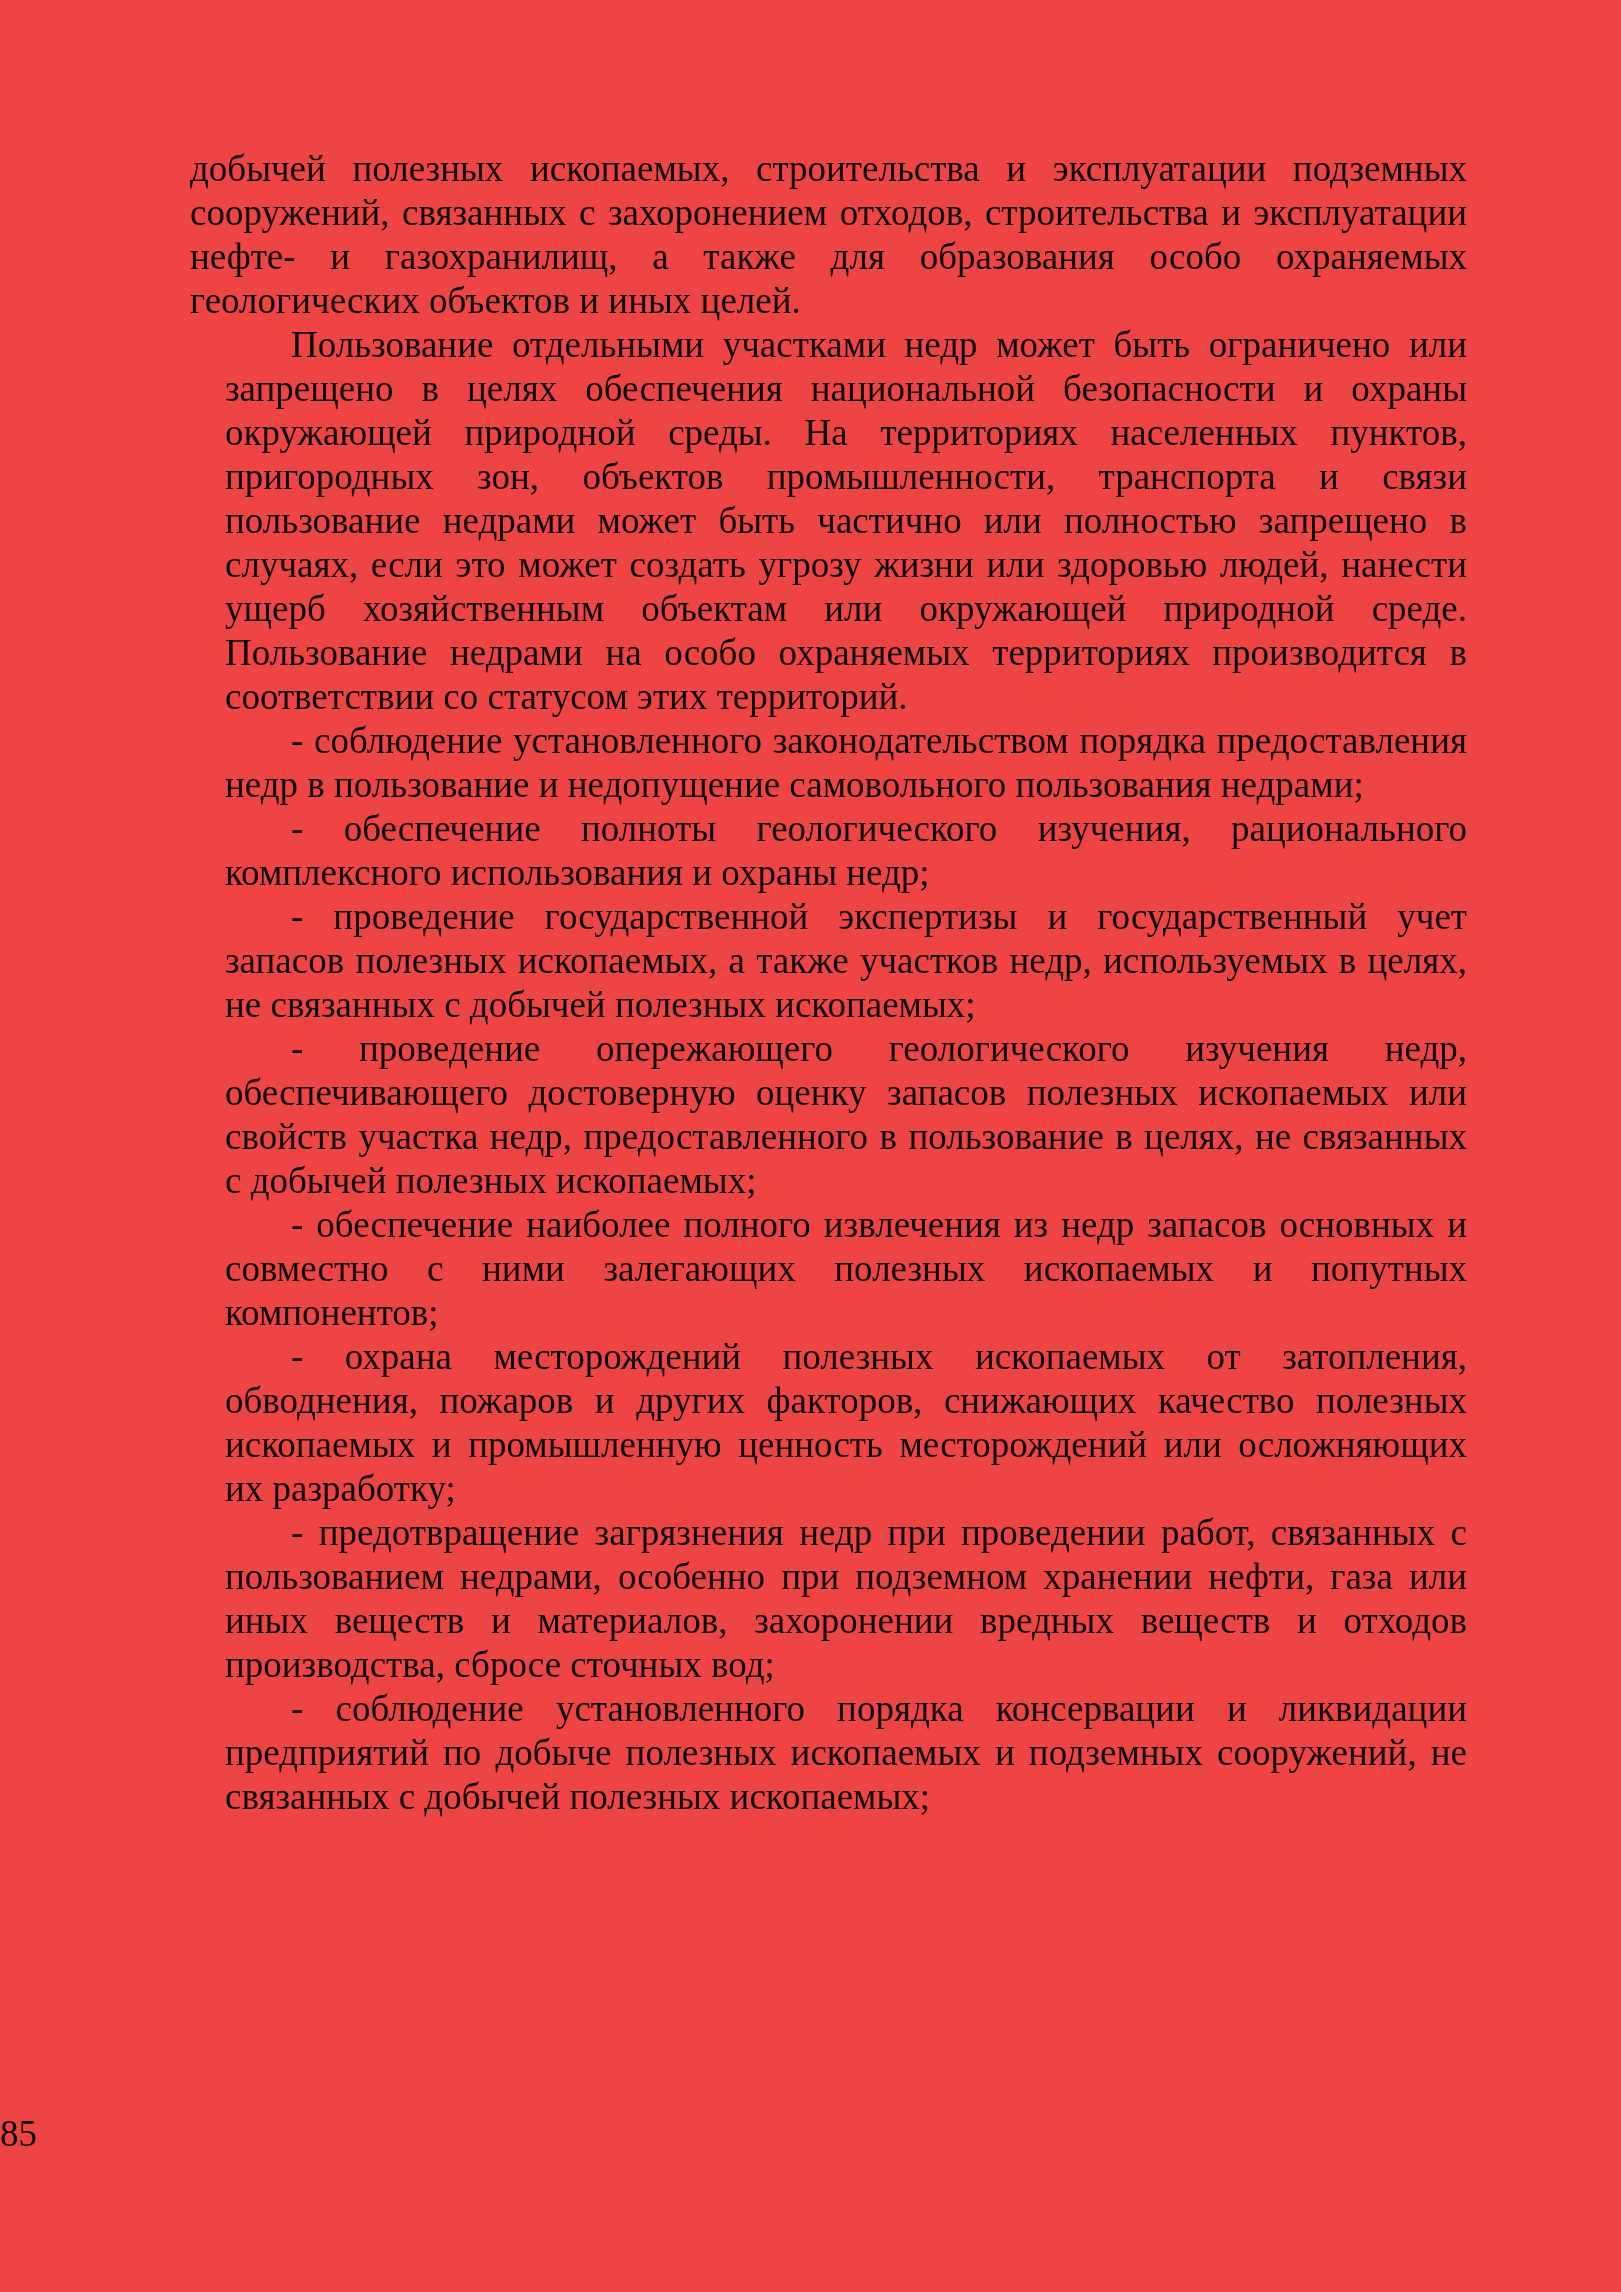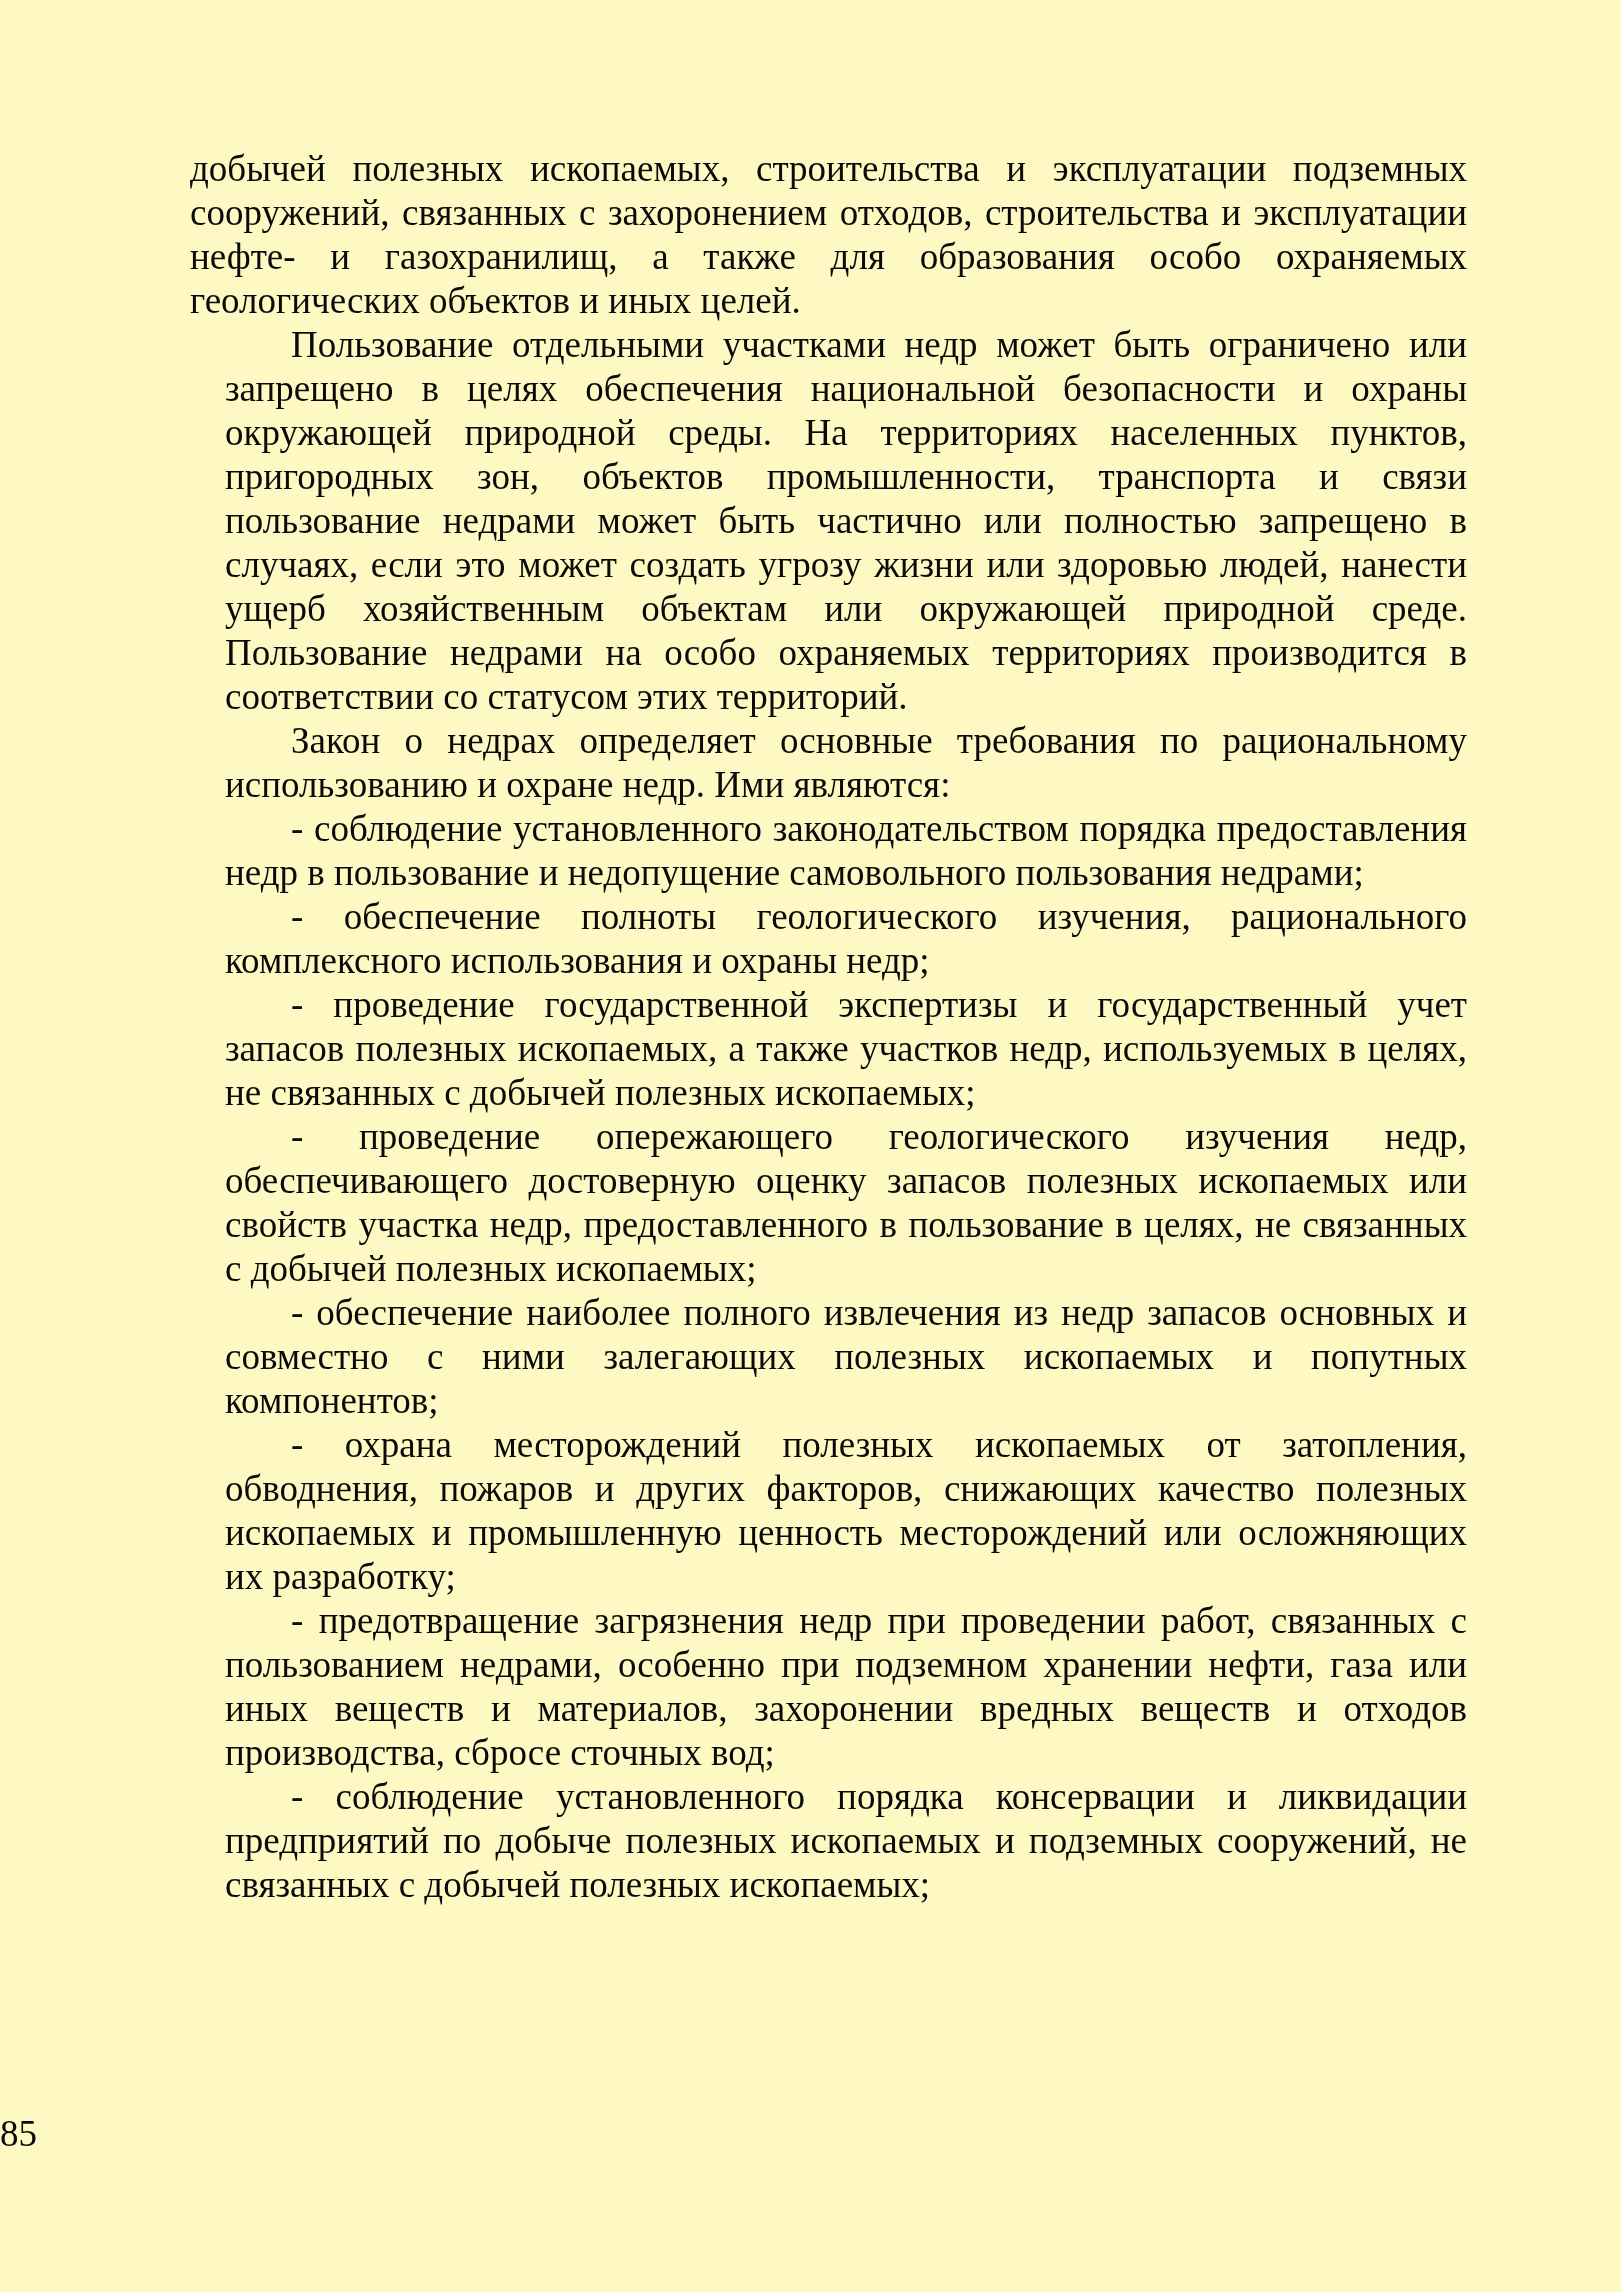--- a/index.html
+++ b/index.html
@@ -4,21 +4,21 @@
   <style>
     html, body {
       margin: 0;
       padding: 0;
       background: #e8e8e8;
     }
     .page {
       position: relative;
       width: 1621px;
       height: 2293px;
-      background: #fef9c3;
+      background: #ef4444;
       margin: 0 auto;
       overflow: hidden;
       font-family: "Liberation Serif", "DejaVu Serif", serif;
       color: #0a0a0a;
     }
     .text-block {
       position: absolute;
       left: 190px;
       top: 147px;
       width: 1277px;
@@ -45,21 +45,20 @@
       line-height: 44px;
     }
   </style>
 </head>
 <body>
 
 <div class="page">
   <div class="text-block">
     <p>добычей полезных ископаемых, строительства и эксплуатации подземных сооружений, связанных с захоронением отходов, строительства и эксплуатации нефте- и газохранилищ, а также для образования особо охраняемых геологических объектов и иных целей.</p>
     <p class="indent">Пользование отдельными участками недр может быть ограничено или запрещено в целях обеспечения национальной безопасности и охраны окружающей природной среды. На территориях населенных пунктов, пригородных зон, объектов промышленности, транспорта и связи пользование недрами может быть частично или полностью запрещено в случаях, если это может создать угрозу жизни или здоровью людей, нанести ущерб хозяйственным объектам или окружающей природной среде. Пользование недрами на особо охраняемых территориях производится в соответствии со статусом этих территорий.</p>
-    <p class="indent">Закон о недрах определяет основные требования по рациональному использованию и охране недр. Ими являются:</p>
     <p class="indent">- соблюдение установленного законодательством порядка предоставления недр в пользование и недопущение самовольного пользования недрами;</p>
     <p class="indent">- обеспечение полноты геологического изучения, рационального комплексного использования и охраны недр;</p>
     <p class="indent">- проведение государственной экспертизы и государственный учет запасов полезных ископаемых, а также участков недр, используемых в целях, не связанных с добычей полезных ископаемых;</p>
     <p class="indent">- проведение опережающего геологического изучения недр, обеспечивающего достоверную оценку запасов полезных ископаемых или свойств участка недр, предоставленного в пользование в целях, не связанных с добычей полезных ископаемых;</p>
     <p class="indent">- обеспечение наиболее полного извлечения из недр запасов основных и совместно с ними залегающих полезных ископаемых и попутных компонентов;</p>
     <p class="indent">- охрана месторождений полезных ископаемых от затопления, обводнения, пожаров и других факторов, снижающих качество полезных ископаемых и промышленную ценность месторождений или осложняющих их разработку;</p>
     <p class="indent">- предотвращение загрязнения недр при проведении работ, связанных с пользованием недрами, особенно при подземном хранении нефти, газа или иных веществ и материалов, захоронении вредных веществ и отходов производства, сбросе сточных вод;</p>
     <p class="indent">- соблюдение установленного порядка консервации и ликвидации предприятий по добыче полезных ископаемых и подземных сооружений, не связанных с добычей полезных ископаемых;</p>
   </div>
   <div class="page-number">85</div>

